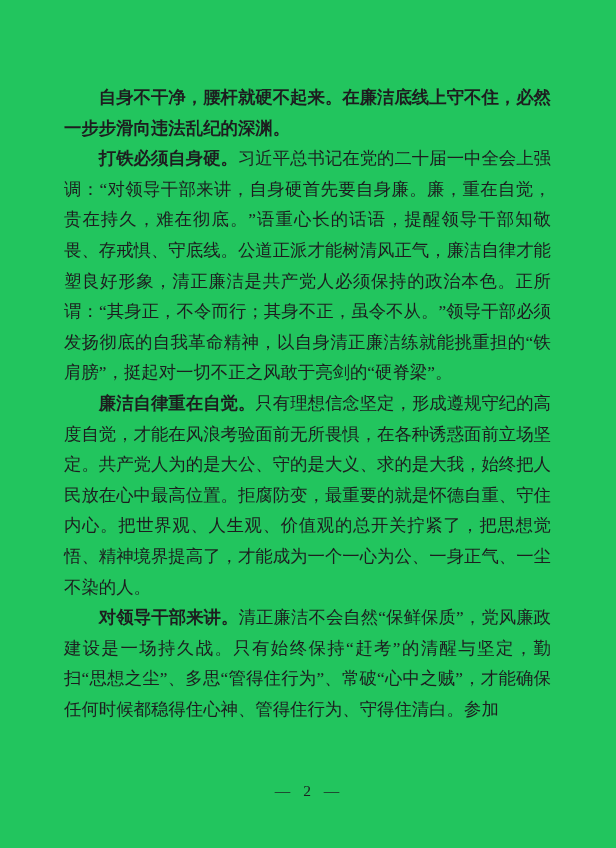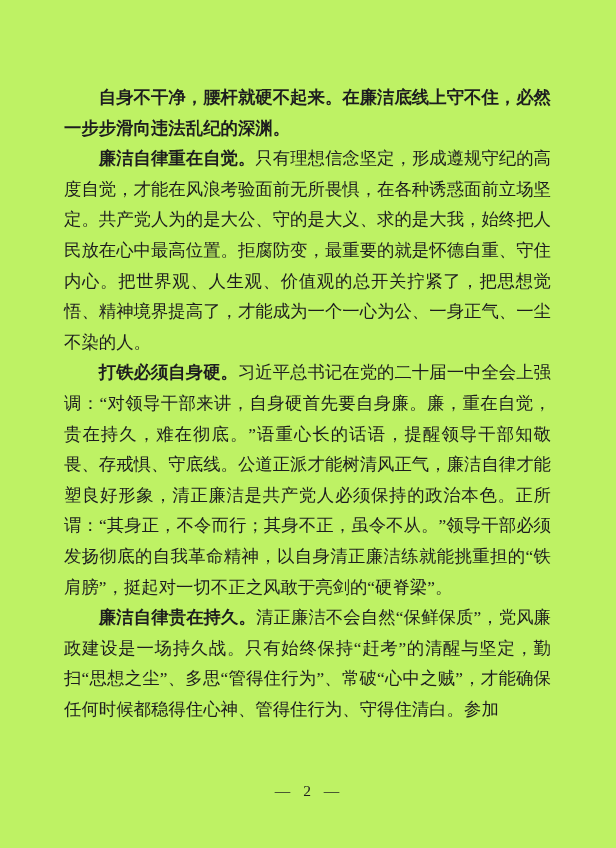--- a/index.html
+++ b/index.html
@@ -9,21 +9,21 @@
   }
   body {
     width: 616px;
     height: 848px;
     font-family: "Liberation Serif", "DejaVu Serif", serif;
   }
   .page {
     position: relative;
     width: 616px;
     height: 848px;
-    background: #bef264;
+    background: #22c55e;
     overflow: hidden;
   }
   .content {
     position: absolute;
     left: 64px;
     top: 82px;
     width: 487px;
     color: #1d1d1f;
     font-size: 17.4px;
     line-height: 30.6px;
@@ -51,18 +51,18 @@
     letter-spacing: 2px;
     word-spacing: 5px;
   }
 </style>
 </head>
 <body>
 
 <div class="page">
   <div class="content">
       <p class="para bold-all"><span>自身不干净，腰杆就硬不起来。在廉洁底线上守不住，必然一步步滑向违法乱纪的深渊。</span></p>
+      <p class="para"><b>打铁必须自身硬。</b><span>习近平总书记在党的二十届一中全会上强调：“对领导干部来讲，自身硬首先要自身廉。廉，重在自觉，贵在持久，难在彻底。”语重心长的话语，提醒领导干部知敬畏、存戒惧、守底线。公道正派才能树清风正气，廉洁自律才能塑良好形象，清正廉洁是共产党人必须保持的政治本色。正所谓：“其身正，不令而行；其身不正，虽令不从。”领导干部必须发扬彻底的自我革命精神，以自身清正廉洁练就能挑重担的“铁肩膀”，挺起对一切不正之风敢于亮剑的“硬脊梁”。</span></p>
       <p class="para"><b>廉洁自律重在自觉。</b><span>只有理想信念坚定，形成遵规守纪的高度自觉，才能在风浪考验面前无所畏惧，在各种诱惑面前立场坚定。共产党人为的是大公、守的是大义、求的是大我，始终把人民放在心中最高位置。拒腐防变，最重要的就是怀德自重、守住内心。把世界观、人生观、价值观的总开关拧紧了，把思想觉悟、精神境界提高了，才能成为一个一心为公、一身正气、一尘不染的人。</span></p>
-      <p class="para"><b>打铁必须自身硬。</b><span>习近平总书记在党的二十届一中全会上强调：“对领导干部来讲，自身硬首先要自身廉。廉，重在自觉，贵在持久，难在彻底。”语重心长的话语，提醒领导干部知敬畏、存戒惧、守底线。公道正派才能树清风正气，廉洁自律才能塑良好形象，清正廉洁是共产党人必须保持的政治本色。正所谓：“其身正，不令而行；其身不正，虽令不从。”领导干部必须发扬彻底的自我革命精神，以自身清正廉洁练就能挑重担的“铁肩膀”，挺起对一切不正之风敢于亮剑的“硬脊梁”。</span></p>
-      <p class="para"><b>廉洁自律贵在持久。</b><span>清正廉洁不会自然“保鲜保质”，党风廉政建设是一场持久战。只有始终保持“赶考”的清醒与坚定，勤扫“思想之尘”、多思“管得住行为”、常破“心中之贼”，才能确保任何时候都稳得住心神、管得住行为、守得住清白。参加</span></p>
+      <p class="para"><b>对领导干部来讲。</b><span>清正廉洁不会自然“保鲜保质”，党风廉政建设是一场持久战。只有始终保持“赶考”的清醒与坚定，勤扫“思想之尘”、多思“管得住行为”、常破“心中之贼”，才能确保任何时候都稳得住心神、管得住行为、守得住清白。参加</span></p>
     </div>
   <div class="footer">— 2 —</div>
 </div>
 
 </body></html>

